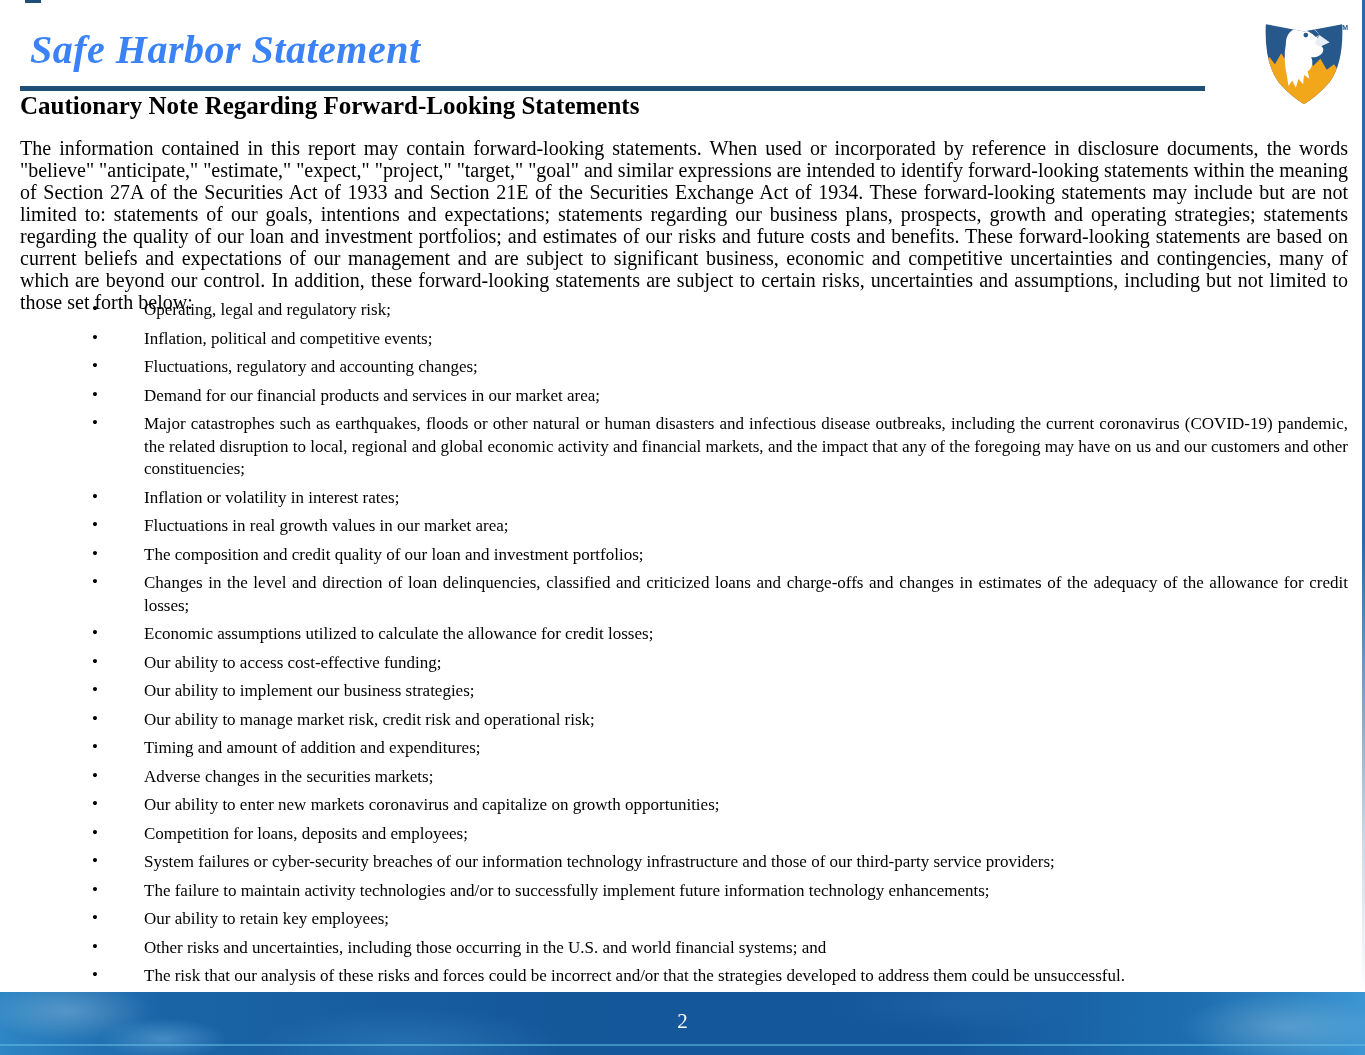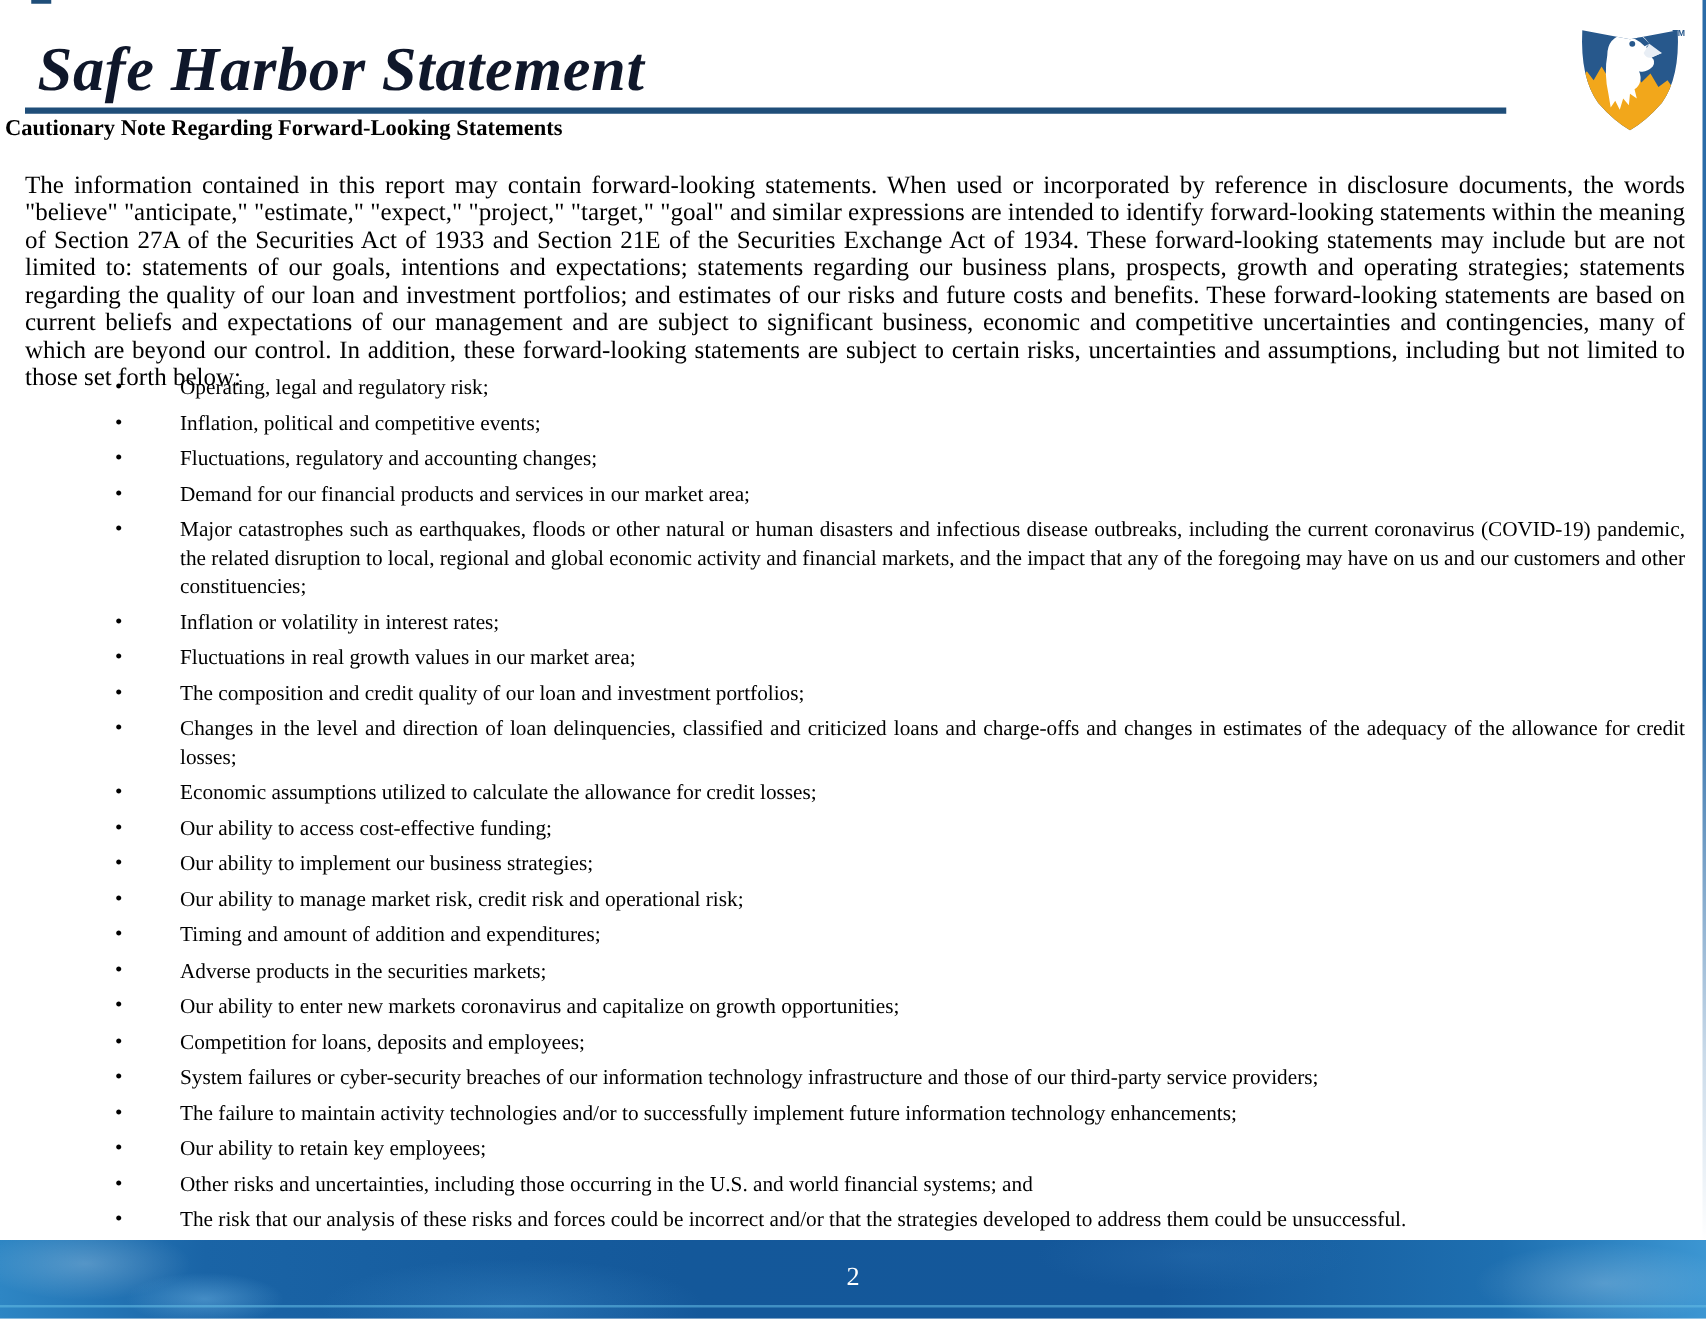--- a/index.html
+++ b/index.html
@@ -9,27 +9,27 @@
     font-family:"Liberation Serif","DejaVu Serif",serif;
     color:#000;
   }
   .top-dash{position:absolute;left:25px;top:0;width:16px;height:3px;background:#1f4e79;}
   .right-edge{
     position:absolute;right:0;top:0;width:3px;height:992px;
     background:linear-gradient(180deg,#2b6ca8 0%,#2b6ca8 55%,rgba(43,108,168,.25) 85%,rgba(43,108,168,0) 100%);
   }
   .slide-title{
     position:absolute;left:30px;top:26px;
-    font-size:50px;font-weight:bold;font-style:italic;
-    color:#0f172a;letter-spacing:.5px;white-space:nowrap;
+    font-size:40px;font-weight:bold;font-style:italic;
+    color:#3b82f6;letter-spacing:.5px;white-space:nowrap;
   }
   .title-rule{position:absolute;left:20px;top:86px;width:1185px;height:5px;background:#1f4e79;}
   .subtitle{
-    position:absolute;left:4px;top:92px;
-    font-size:18px;font-weight:bold;color:#000;white-space:nowrap;
+    position:absolute;left:20px;top:92px;
+    font-size:25px;font-weight:bold;color:#000;white-space:nowrap;
   }
   .paragraph{
     position:absolute;left:20px;top:137px;width:1328px;
     font-size:20px;line-height:22px;text-align:justify;
   }
   .risk-list{
     position:absolute;left:20px;top:299px;width:1328px;
     margin:0;padding:0;list-style:none;
   }
   .risk-list li{
@@ -164,21 +164,21 @@
     <span class="btext">Our ability to manage market risk, credit risk and operational risk;</span>
   </li>
 
   <li>
     <span class="marker">•</span>
     <span class="btext">Timing and amount of addition and expenditures;</span>
   </li>
 
   <li>
     <span class="marker">•</span>
-    <span class="btext">Adverse products in the securities markets;</span>
+    <span class="btext">Adverse changes in the securities markets;</span>
   </li>
 
   <li>
     <span class="marker">•</span>
     <span class="btext">Our ability to enter new markets coronavirus and capitalize on growth opportunities;</span>
   </li>
 
   <li>
     <span class="marker">•</span>
     <span class="btext">Competition for loans, deposits and employees;</span>

